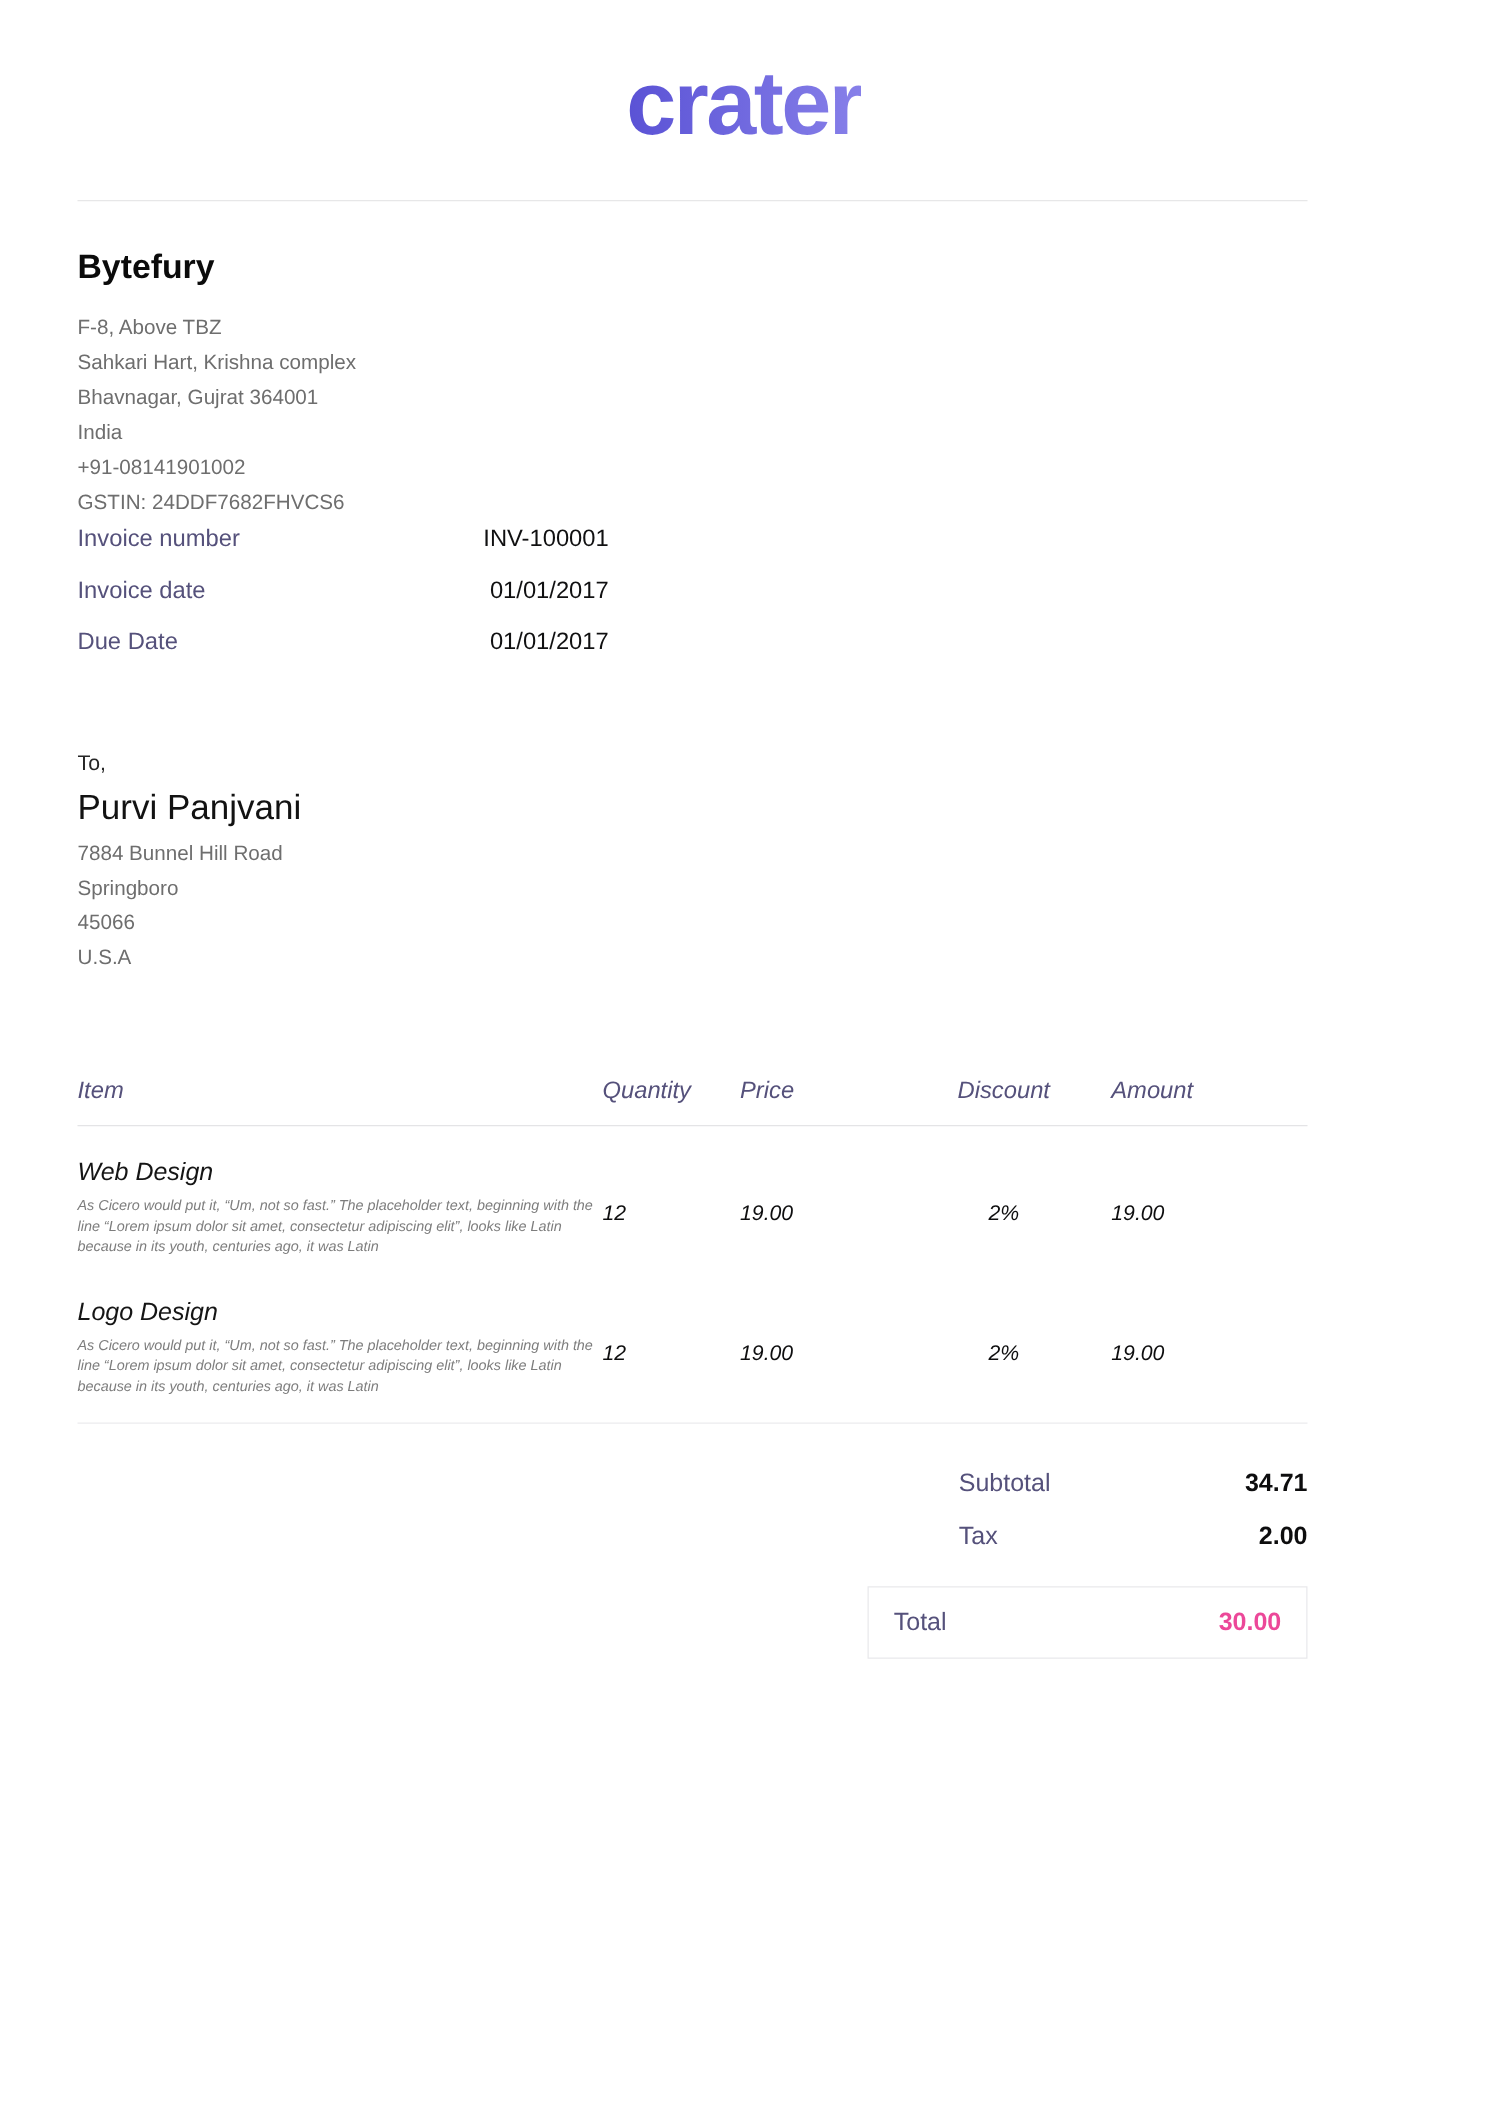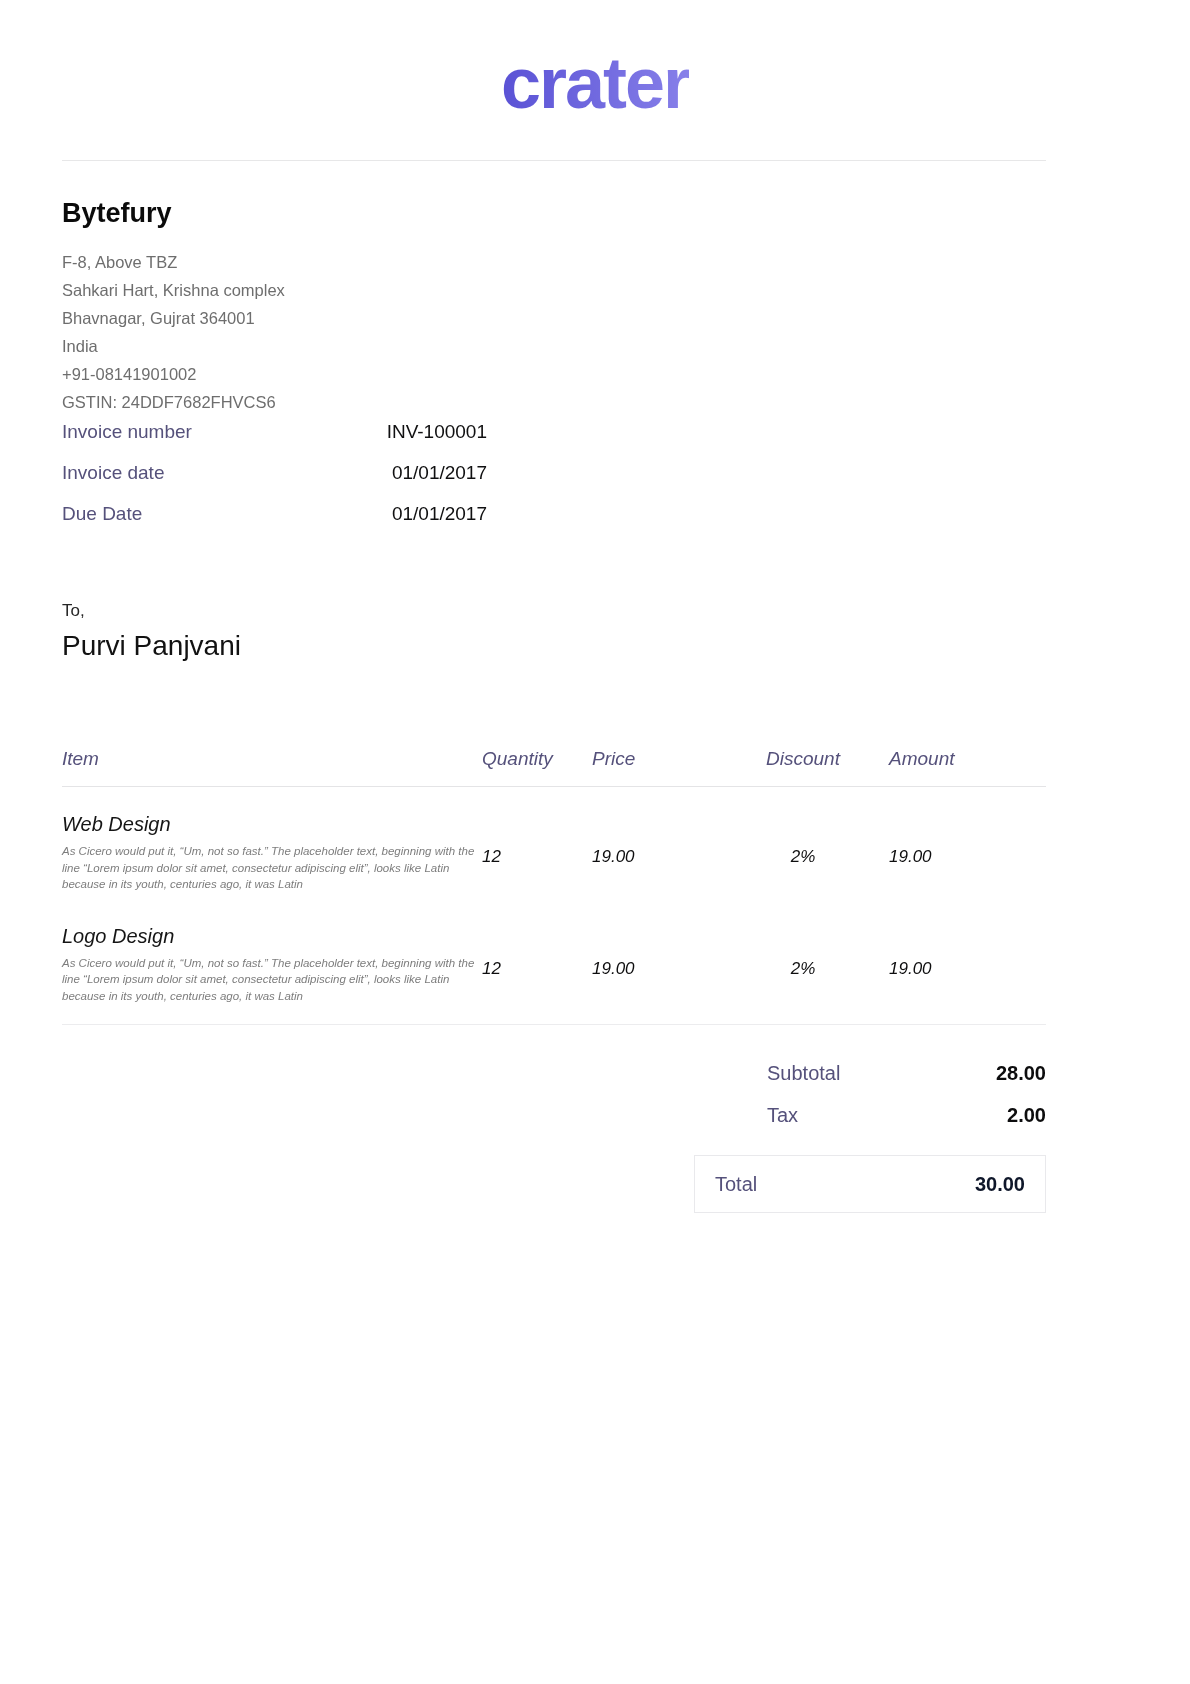--- a/index.html
+++ b/index.html
@@ -78,21 +78,21 @@
   .totals-label { font-size: 20px; color: #55517b; }
   .totals-value { font-size: 20px; font-weight: 700; color: #0d0d0e; }
   .total-box {
     margin-top: 26px;
     width: 352px;
     height: 58px;
     border: 1px solid #e9e9ec;
     display: flex; justify-content: space-between; align-items: center;
     padding: 0 20px 0 20px;
   }
-  .total-box .totals-value { color: #0f172a; }
+  .total-box .totals-value { color: #ec4899; }
 </style>
 </head>
 <body>
 
 <div class="page">
 
   <div class="logo-bar">
     <div class="logo">crater</div>
   </div>
 
@@ -124,20 +124,26 @@
         <div class="meta-row">
           <span class="meta-label">Due Date</span>
           <span class="meta-value">01/01/2017</span>
         </div>
       </div>
     </div>
 
     <div class="bill-to">
       <div class="bill-to-prefix">To,</div>
       <div class="bill-to-name">Purvi Panjvani</div>
+      <div class="bill-to-address">
+        <div class="addr-line">7884 Bunnel Hill Road</div>
+        <div class="addr-line">Springboro</div>
+        <div class="addr-line">45066</div>
+        <div class="addr-line">U.S.A</div>
+      </div>
     </div>
 
     <div class="items-table">
       <div class="thead">
         <div class="th">Item</div>
         <div class="th num">Quantity</div>
         <div class="th num">Price</div>
         <div class="th mid">Discount</div>
         <div class="th num">Amount</div>
       </div>
@@ -164,21 +170,21 @@
         <div class="cell mid">2%</div>
         <div class="cell num">19.00</div>
       </div>
 
       <div class="rows-divider"></div>
     </div>
 
     <div class="totals">
       <div class="totals-row">
         <span class="totals-label">Subtotal</span>
-        <span class="totals-value">28.00</span>
+        <span class="totals-value">34.71</span>
       </div>
       <div class="totals-row">
         <span class="totals-label">Tax</span>
         <span class="totals-value">2.00</span>
       </div>
       <div class="total-box">
         <span class="totals-label">Total</span>
         <span class="totals-value">30.00</span>
       </div>
     </div>

